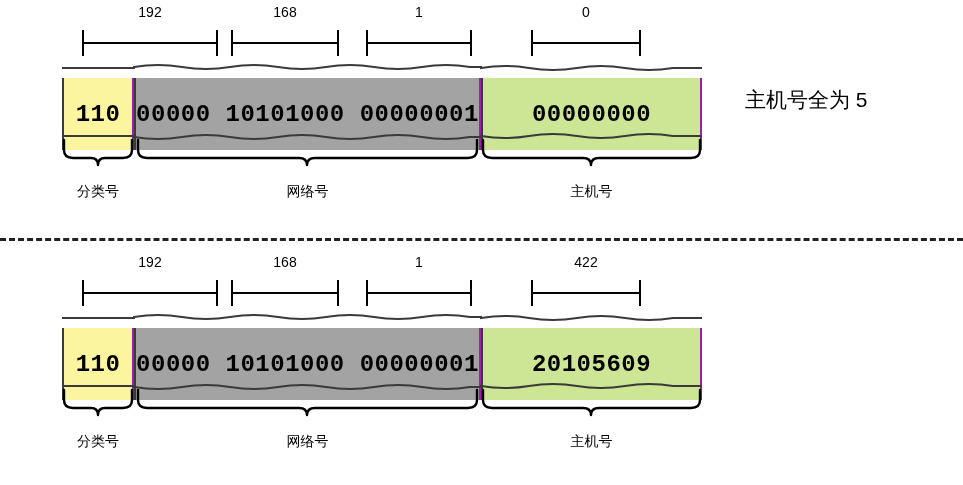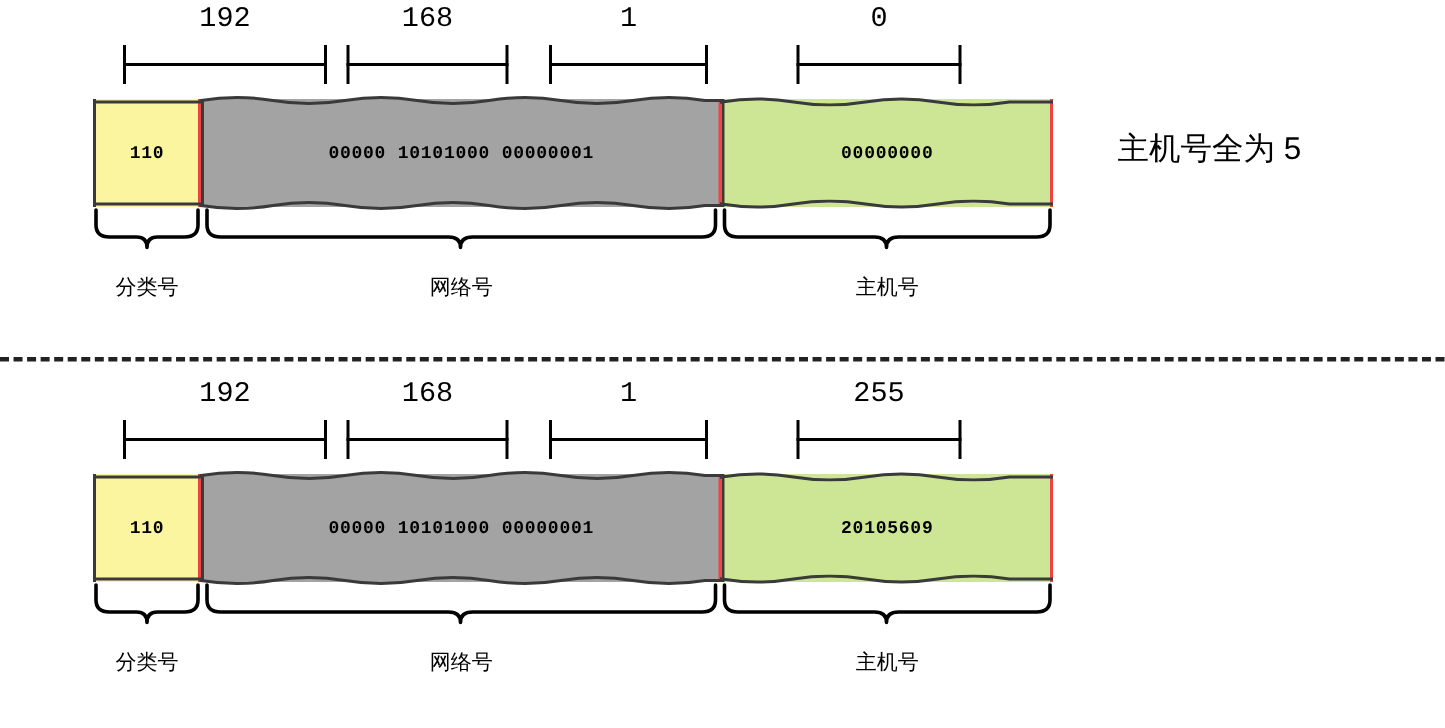--- a/index.html
+++ b/index.html
@@ -54,48 +54,48 @@
     background: #000000;
   }
   .tick .cap.left  { left: 0; }
   .tick .cap.right { right: 0; }
   .tick .tick-label {
     position: absolute;
     top: -27px;
     left: 0;
     right: 0;
     text-align: center;
-    font-family: Liberation Mono, monospace;
-    font-size: 19px;
+    font-family: Liberation Sans, sans-serif;
+    font-size: 14px;
     line-height: 19px;
     color: #000000;
     white-space: nowrap;
   }
 
   
   .bar-wrap {
     position: absolute;
     left: 62px;
     top: 66px;
     width: 640px;
     height: 72px;
   }
   .seg {
     position: absolute;
-    top: 0;
+    top: 12px;
     height: 72px;
     box-sizing: border-box;
     border-left: 2px solid #3a3a3a;
-    border-right: 2px solid #ef4444;
+    border-right: 2px solid #a21caf;
     display: flex;
     align-items: center;
     justify-content: center;
     font-family: "Liberation Mono", monospace;
     font-weight: bold;
-    font-size: 12px;
+    font-size: 24px;
     letter-spacing: 0.5px;
     color: #000000;
     white-space: nowrap;
   }
   .seg-class { left: 0px;   width: 72px;  background: #FCF5A0; }
   .seg-net   { left: 72px;  width: 347px; background: #a3a3a3; }
   .seg-host  { left: 419px; width: 221px; background: #CCE695; }
 
   
   .edge {
@@ -241,21 +241,21 @@
       <div class="bar-line"></div>
       <div class="cap right"></div>
     </div>
     <div class="tick" style="left:366px; width:106px;">
       <div class="tick-label">1</div>
       <div class="cap left"></div>
       <div class="bar-line"></div>
       <div class="cap right"></div>
     </div>
     <div class="tick" style="left:531px; width:110px;">
-      <div class="tick-label">255</div>
+      <div class="tick-label">422</div>
       <div class="cap left"></div>
       <div class="bar-line"></div>
       <div class="cap right"></div>
     </div>
   </div>
 
   <div class="bar-wrap">
     <div class="seg seg-class">110</div>
     <div class="seg seg-net">00000 10101000 00000001</div>
     <div class="seg seg-host">20105609</div>

